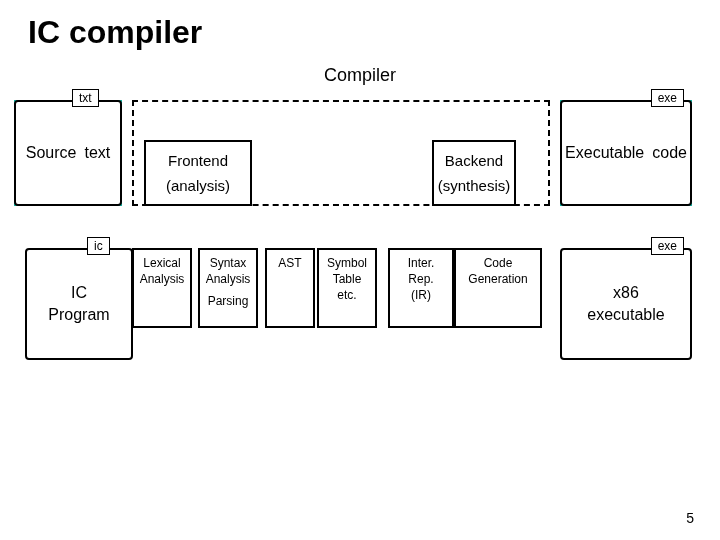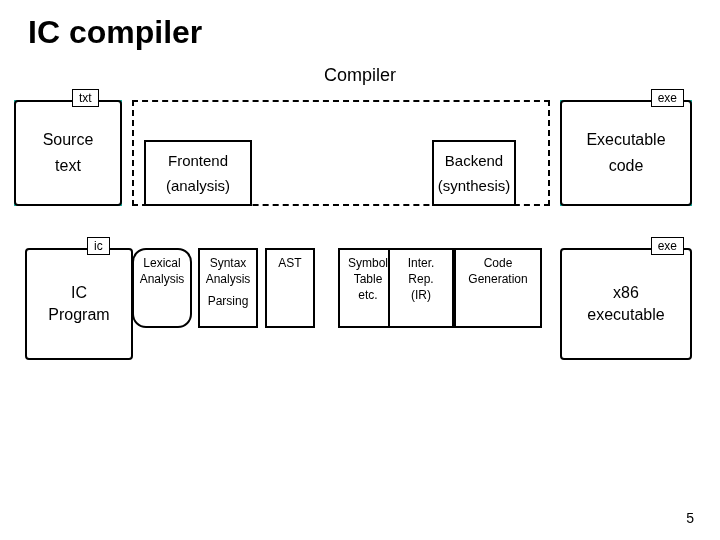--- a/index.html
+++ b/index.html
@@ -70,21 +70,21 @@
   .tag-txt { left: 58px; }
   .tag-exe { right: 8px; }
 
   .roundish {
     border: 2px solid #000;
     border-radius: 4px;
     background:#fff;
     width: 100%;
     height: 100%;
     display: flex;
-    flex-direction: column;
+    flex-direction: row;
     justify-content: center;
     align-items: center;
     font-size: 16px;
     gap: 8px;
   }
 
   .stage {
     position: absolute;
     border: 2px solid #000;
     background: #fff;
@@ -122,24 +122,24 @@
     display:flex;
     flex-direction:column;
     align-items:center;
     justify-content:flex-start;
     padding-top:6px;
     gap:2px;
     top: 0;
     height:80px;
     text-align:center;
   }
-  .mini.lex { left:132px; width:60px;border-radius:14px; }
+  .mini.lex { left:132px; width:60px; }
   .mini.syn { left:198px; width:60px; }
   .mini.ast { left:265px; width:50px; }
-  .mini.sym { left:338px; width:60px; }
+  .mini.sym { left:317px; width:60px; }
   .mini.ir  { left:388px; width:66px; }
   .mini.cg  { left:454px; width:88px; }
 
   .ic-big {
     border:2px solid #000;
     border-radius:4px;
     width:100%; height:100%;
     display:flex; flex-direction:column;
     justify-content:center; align-items:center;
     font-size:16px; gap:4px;

